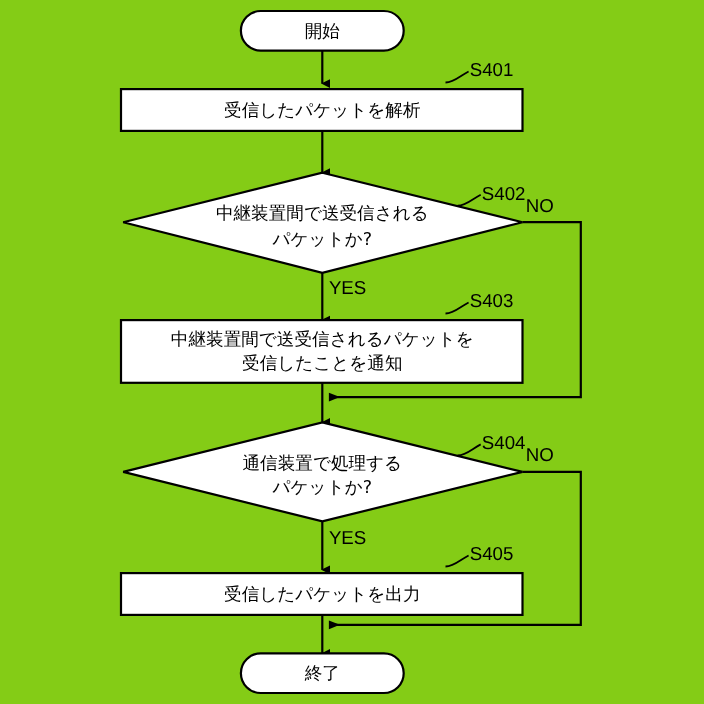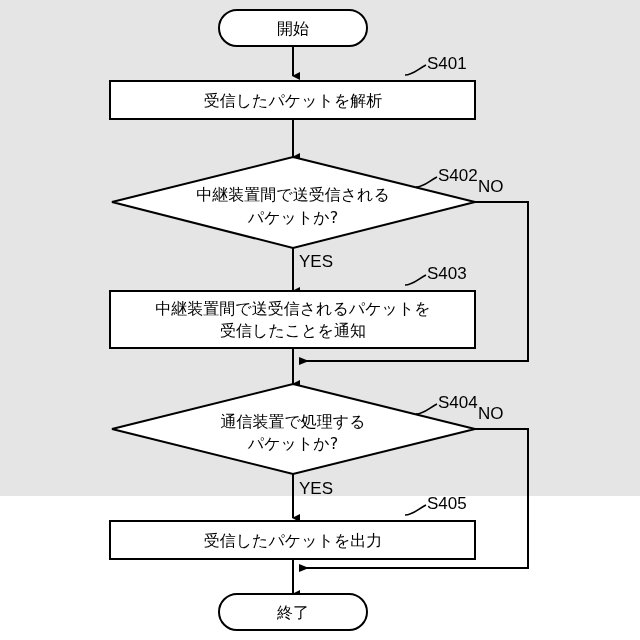--- a/index.html
+++ b/index.html
@@ -9,22 +9,22 @@
   }
   body {
     width: 640px;
     height: 640px;
     font-family: "Liberation Sans", "DejaVu Sans", sans-serif;
     overflow: hidden;
   }
   #flowchart-root {
     position: relative;
     width: 640px;
-    height: 496px;
-    background: #e5e5e5;
+    height: 640px;
+    background: #84cc16;
   }
   svg#flow-svg {
     display: block;
     width: 640px;
     height: 640px;
   }
   .shape-outline {
     fill: #ffffff;
     stroke: #000000;
     stroke-width: 2;

